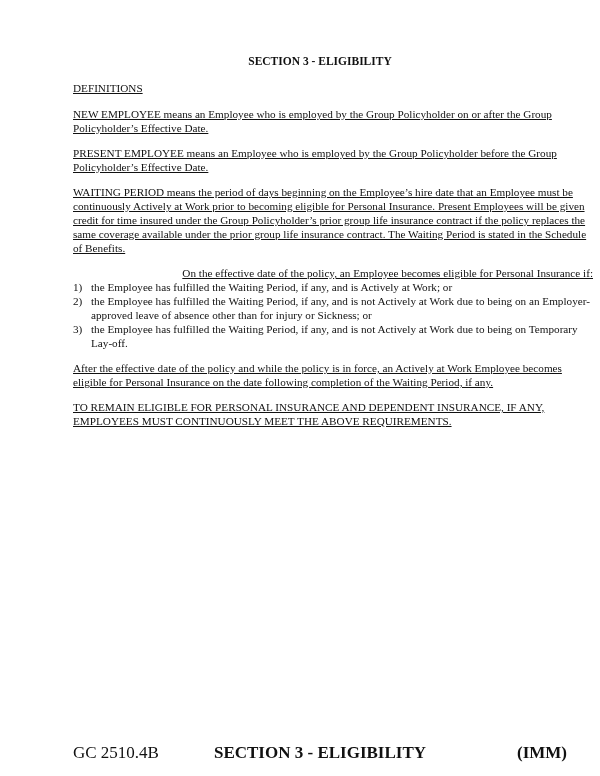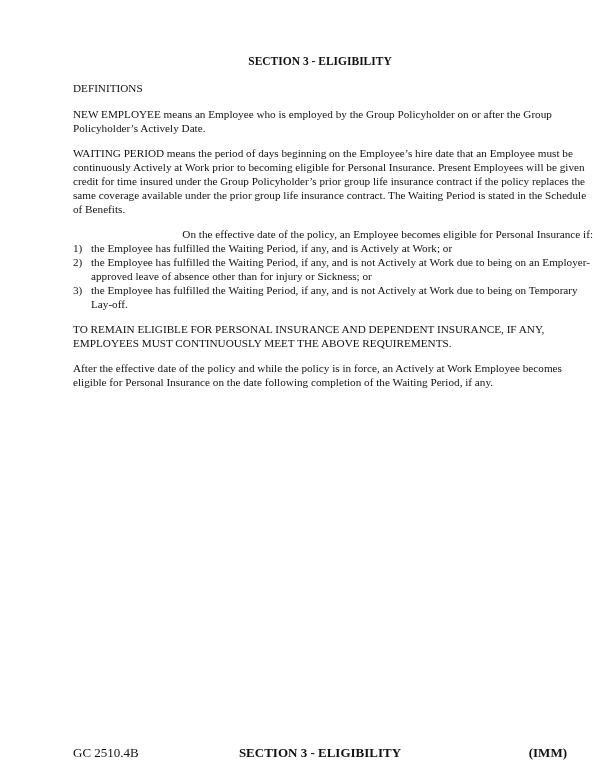--- a/index.html
+++ b/index.html
@@ -31,20 +31,21 @@
       font-size: 11.5px;
     }
     .content {
       position: absolute;
       left: 53px;
       top: 65px;
       width: 520px;
     }
     .content p {
       margin: 0 0 11px 0;
+      text-decoration: underline;
     }
     .heading {
       margin-bottom: 12px !important;
     }
     ol.list {
       margin: 0 0 11px 0;
       padding: 0;
       list-style: none;
     }
     ol.list li {
@@ -59,56 +60,57 @@
     .lead {
       margin-bottom: 0 !important;
       text-align: right;
     }
     .footer {
       position: absolute;
       top: 730px;
       left: 53px;
       width: 494px;
       height: 14px;
-      font-size: 13px;
+      font-size: 17px;
     }
     .footer .left { position: absolute; left: 0; top: 0; }
     .footer .center {
       position: absolute; left: 0; right: 0; top: 0;
       text-align: center; font-weight: bold;
     }
     .footer .right { position: absolute; right: 0; top: 0; font-weight: bold; }
   </style>
 </head>
 <body>
 
 <div class="page">
   <div class="title">SECTION 3 - ELIGIBILITY</div>
 
   <div class="content">
     <p class="heading">DEFINITIONS</p>
-    <p>NEW EMPLOYEE means an Employee who is employed by the Group Policyholder on or after the Group Policyholder’s Actively Date.</p>
+    <p>NEW EMPLOYEE means an Employee who is employed by the Group Policyholder on or after the Group Policyholder’s Effective Date.</p>
+    <p>PRESENT EMPLOYEE means an Employee who is employed by the Group Policyholder before the Group Policyholder’s Effective Date.</p>
     <p>WAITING PERIOD means the period of days beginning on the Employee’s hire date that an Employee must be continuously Actively at Work prior to becoming eligible for Personal Insurance. Present Employees will be given credit for time insured under the Group Policyholder’s prior group life insurance contract if the policy replaces the same coverage available under the prior group life insurance contract. The Waiting Period is stated in the Schedule of Benefits.</p>
     <p class="lead">On the effective date of the policy, an Employee becomes eligible for Personal Insurance if:</p>
     <ol class="list">
       <li>
         <span class="num">1)</span>
         <span>the Employee has fulfilled the Waiting Period, if any, and is Actively at Work; or</span>
       </li>
       <li>
         <span class="num">2)</span>
         <span>the Employee has fulfilled the Waiting Period, if any, and is not Actively at Work due to being on an Employer-approved leave of absence other than for injury or Sickness; or</span>
       </li>
       <li>
         <span class="num">3)</span>
         <span>the Employee has fulfilled the Waiting Period, if any, and is not Actively at Work due to being on Temporary Lay-off.</span>
       </li>
     </ol>
+    <p>After the effective date of the policy and while the policy is in force, an Actively at Work Employee becomes eligible for Personal Insurance on the date following completion of the Waiting Period, if any.</p>
     <p>TO REMAIN ELIGIBLE FOR PERSONAL INSURANCE AND DEPENDENT INSURANCE, IF ANY, EMPLOYEES MUST CONTINUOUSLY MEET THE ABOVE REQUIREMENTS.</p>
-    <p>After the effective date of the policy and while the policy is in force, an Actively at Work Employee becomes eligible for Personal Insurance on the date following completion of the Waiting Period, if any.</p>
   </div>
 
   <div class="footer">
     <span class="left">GC 2510.4B</span>
     <span class="center">SECTION 3 - ELIGIBILITY</span>
     <span class="right">(IMM)</span>
   </div>
 </div>
 
 </body></html>

